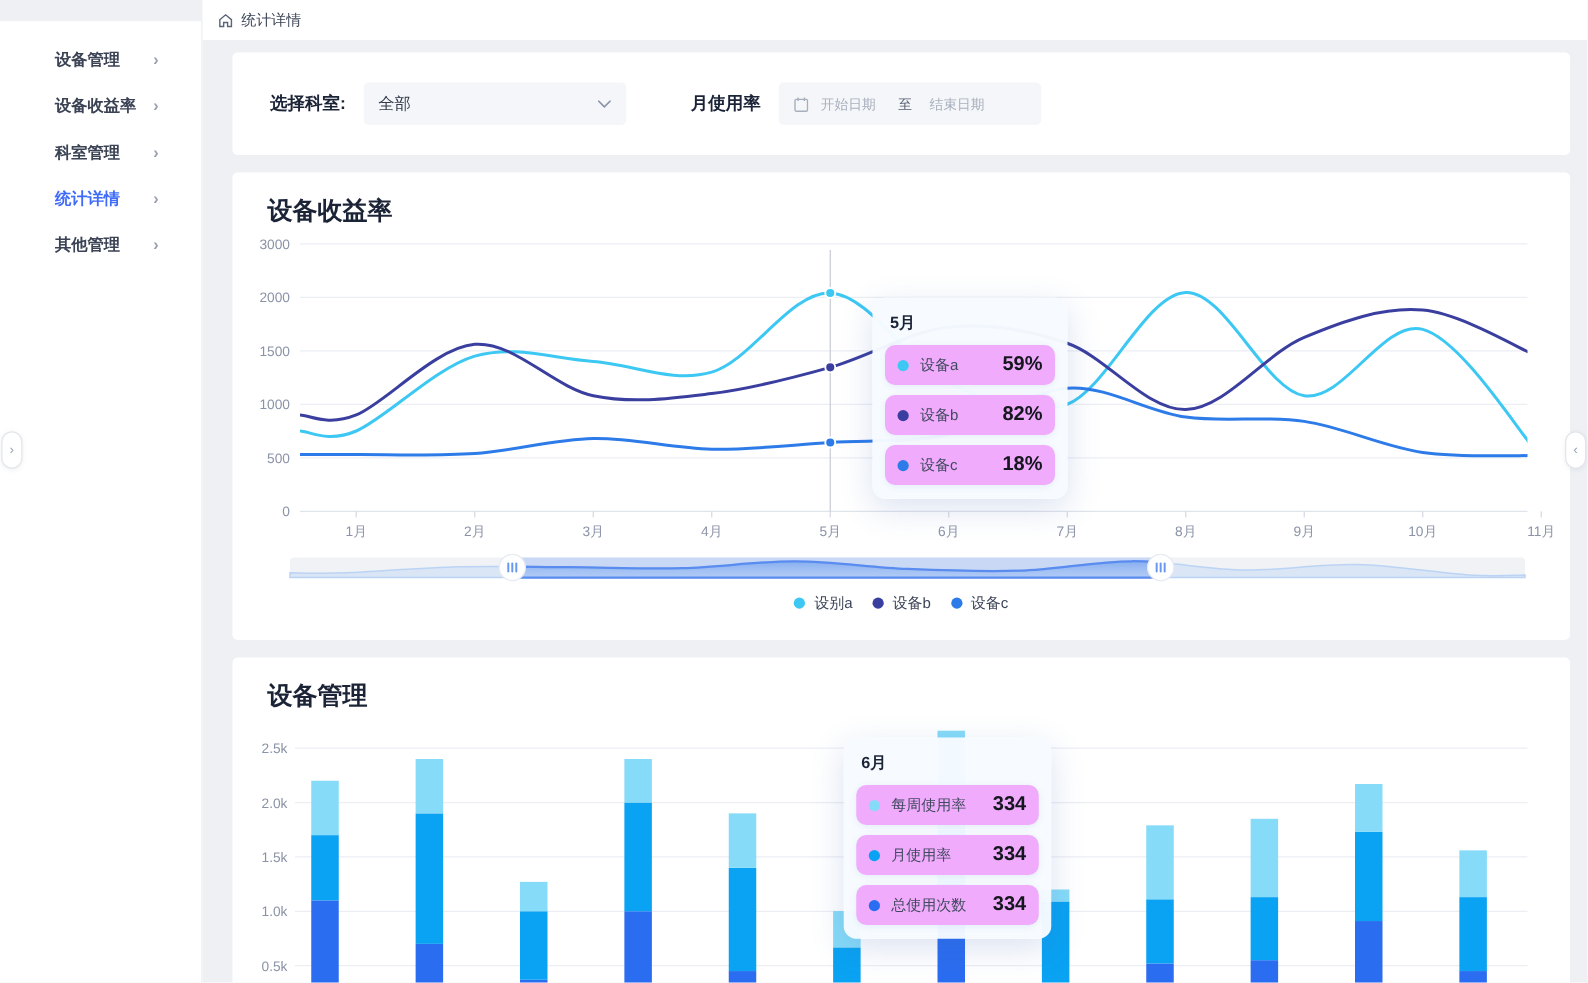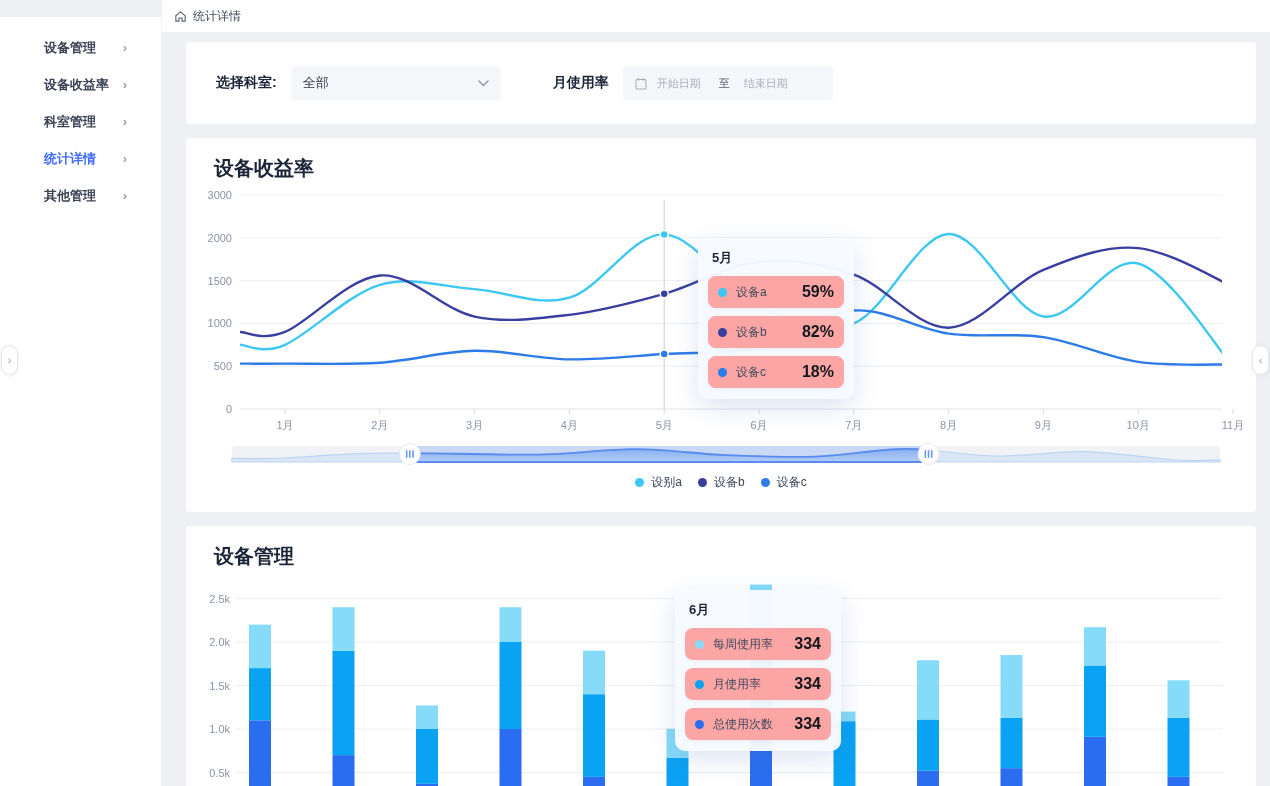--- a/index.html
+++ b/index.html
@@ -46,21 +46,21 @@
   
   .legend { position:absolute; left:0; top:336px; width:100%; display:flex;
     justify-content:center; gap:16px; z-index:2; }
   .legend-item { display:flex; align-items:center; gap:7px; font-size:12px; color:#3c4458; cursor:pointer; }
   .legend-dot { width:9px; height:9px; border-radius:50%; }
 
   
   .tooltip { position:absolute; background:rgba(247,251,255,0.97); border-radius:10px;
     box-shadow:0 8px 26px rgba(60,100,180,0.18); z-index:4; padding-bottom:3px; }
   .tooltip .tt-title { font-size:13px; font-weight:700; color:#1b2336; margin:11px 14px 9px; }
-  .tt-row { display:flex; align-items:center; background:#fca5a5; border-radius:8px;
+  .tt-row { display:flex; align-items:center; background:#f0abfc; border-radius:8px;
     margin:0 10px 8px; padding:7px 10px; box-shadow:0 1px 5px rgba(80,120,190,0.10); }
   .tt-dot { width:9px; height:9px; border-radius:50%; margin-right:9px; flex:none; }
   .tt-name { font-size:12px; color:#414a5e; }
   .tt-val { margin-left:auto; font-size:16px; font-weight:700; color:#14171d; }
   #tt1 { left:512px; top:100px; width:156px; }
   #tt2 { left:489px; top:64px; width:166px; }
 
   
   .edge-toggle { position:absolute; top:345px; width:17px; height:30px; background:#fff;
     border:1px solid #e3e6eb; border-radius:9px; color:#9aa3b2; font-size:11px;

